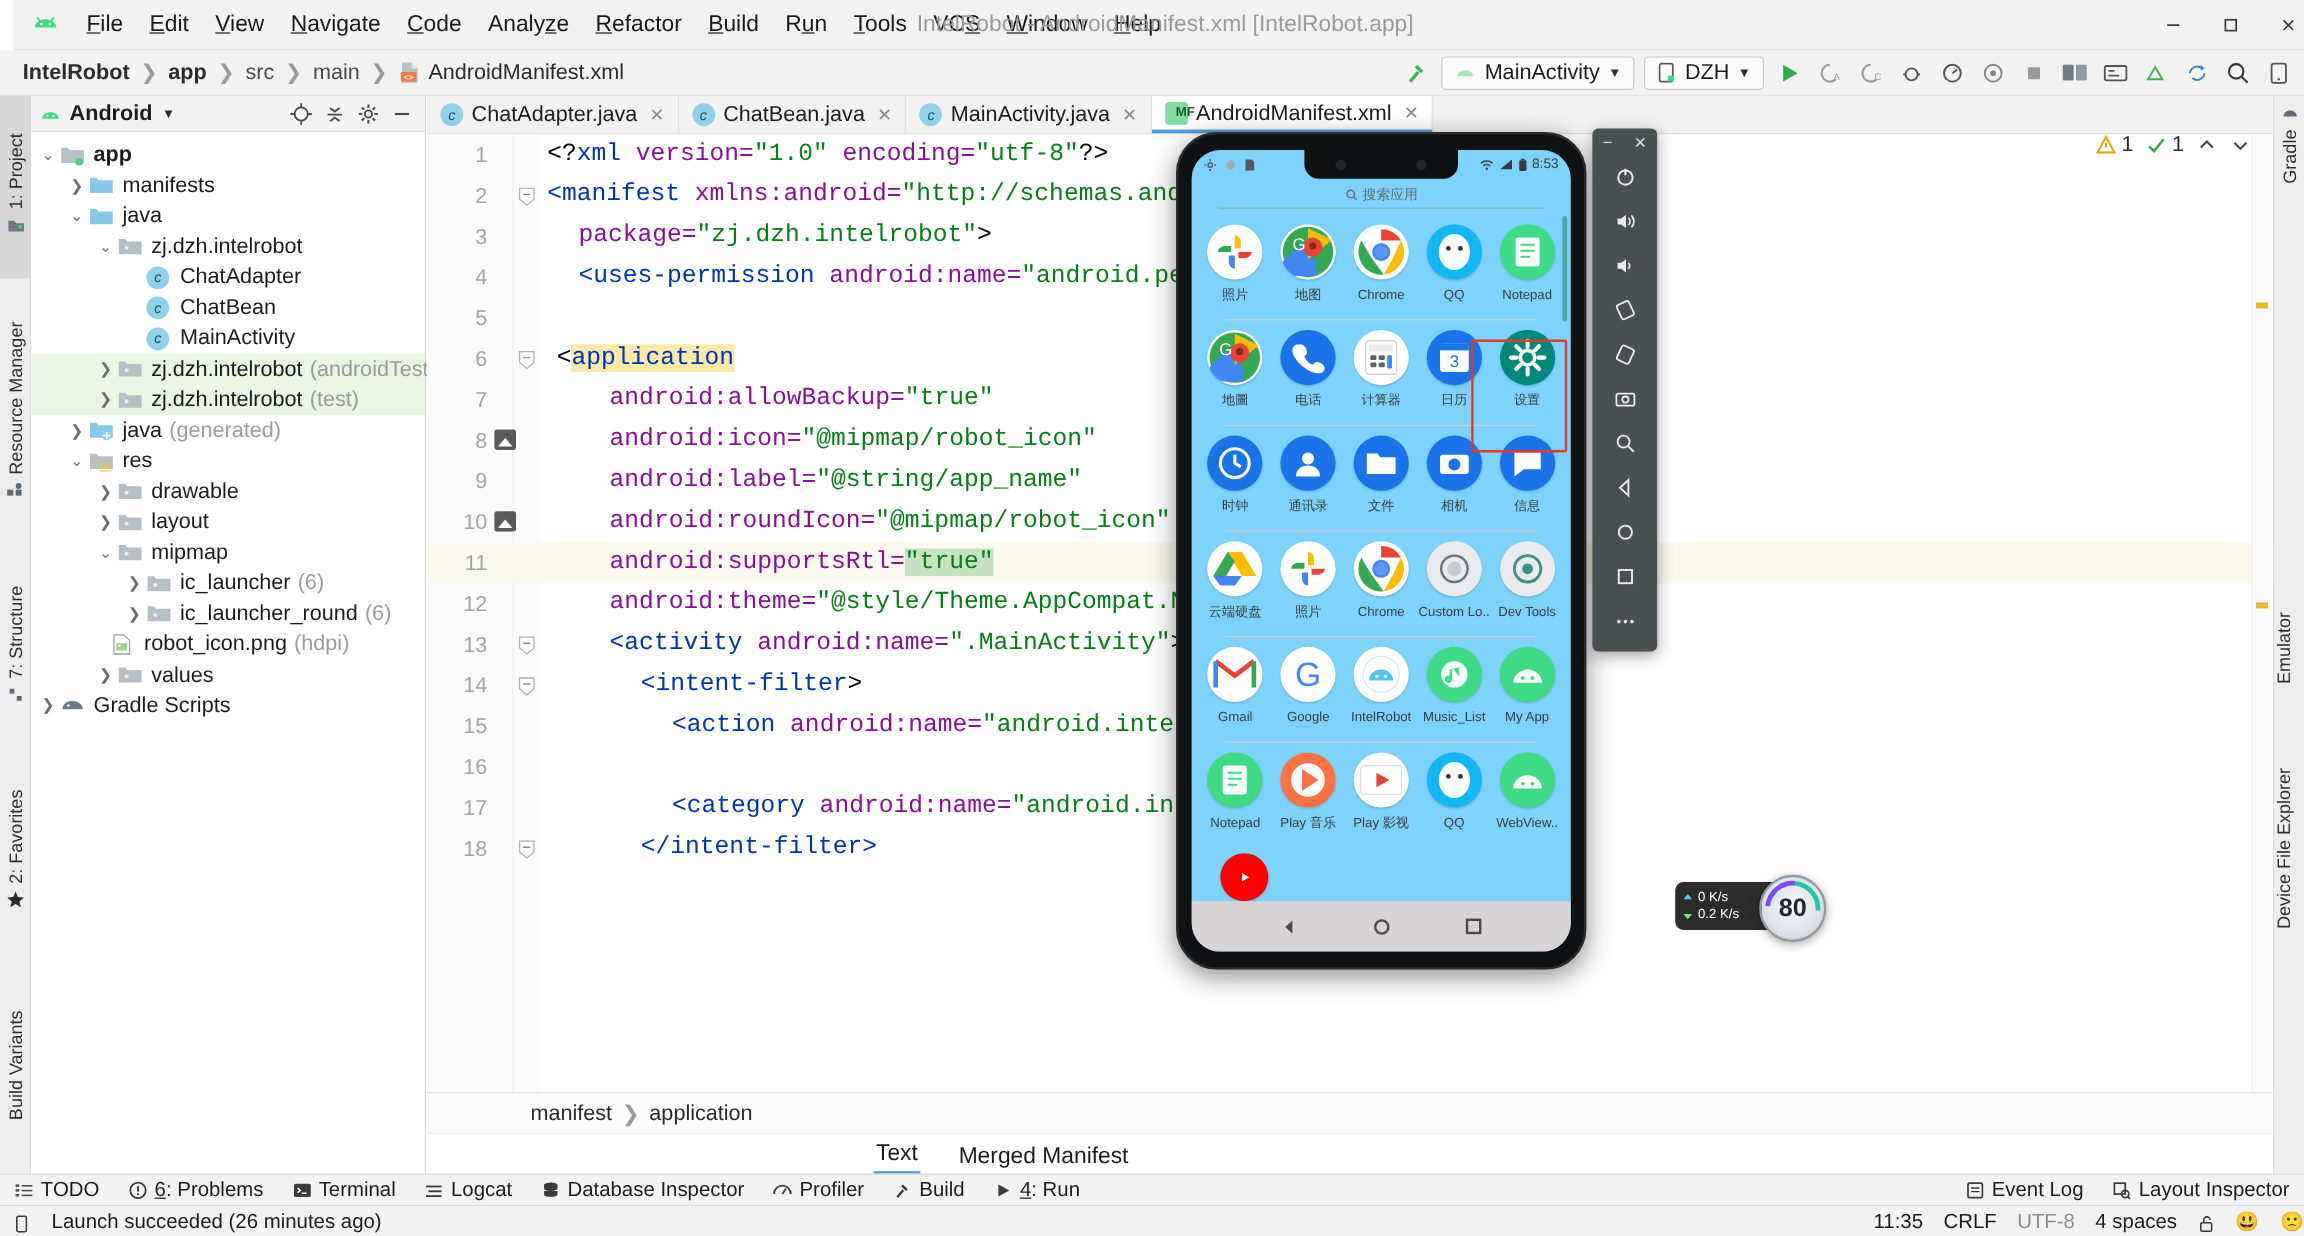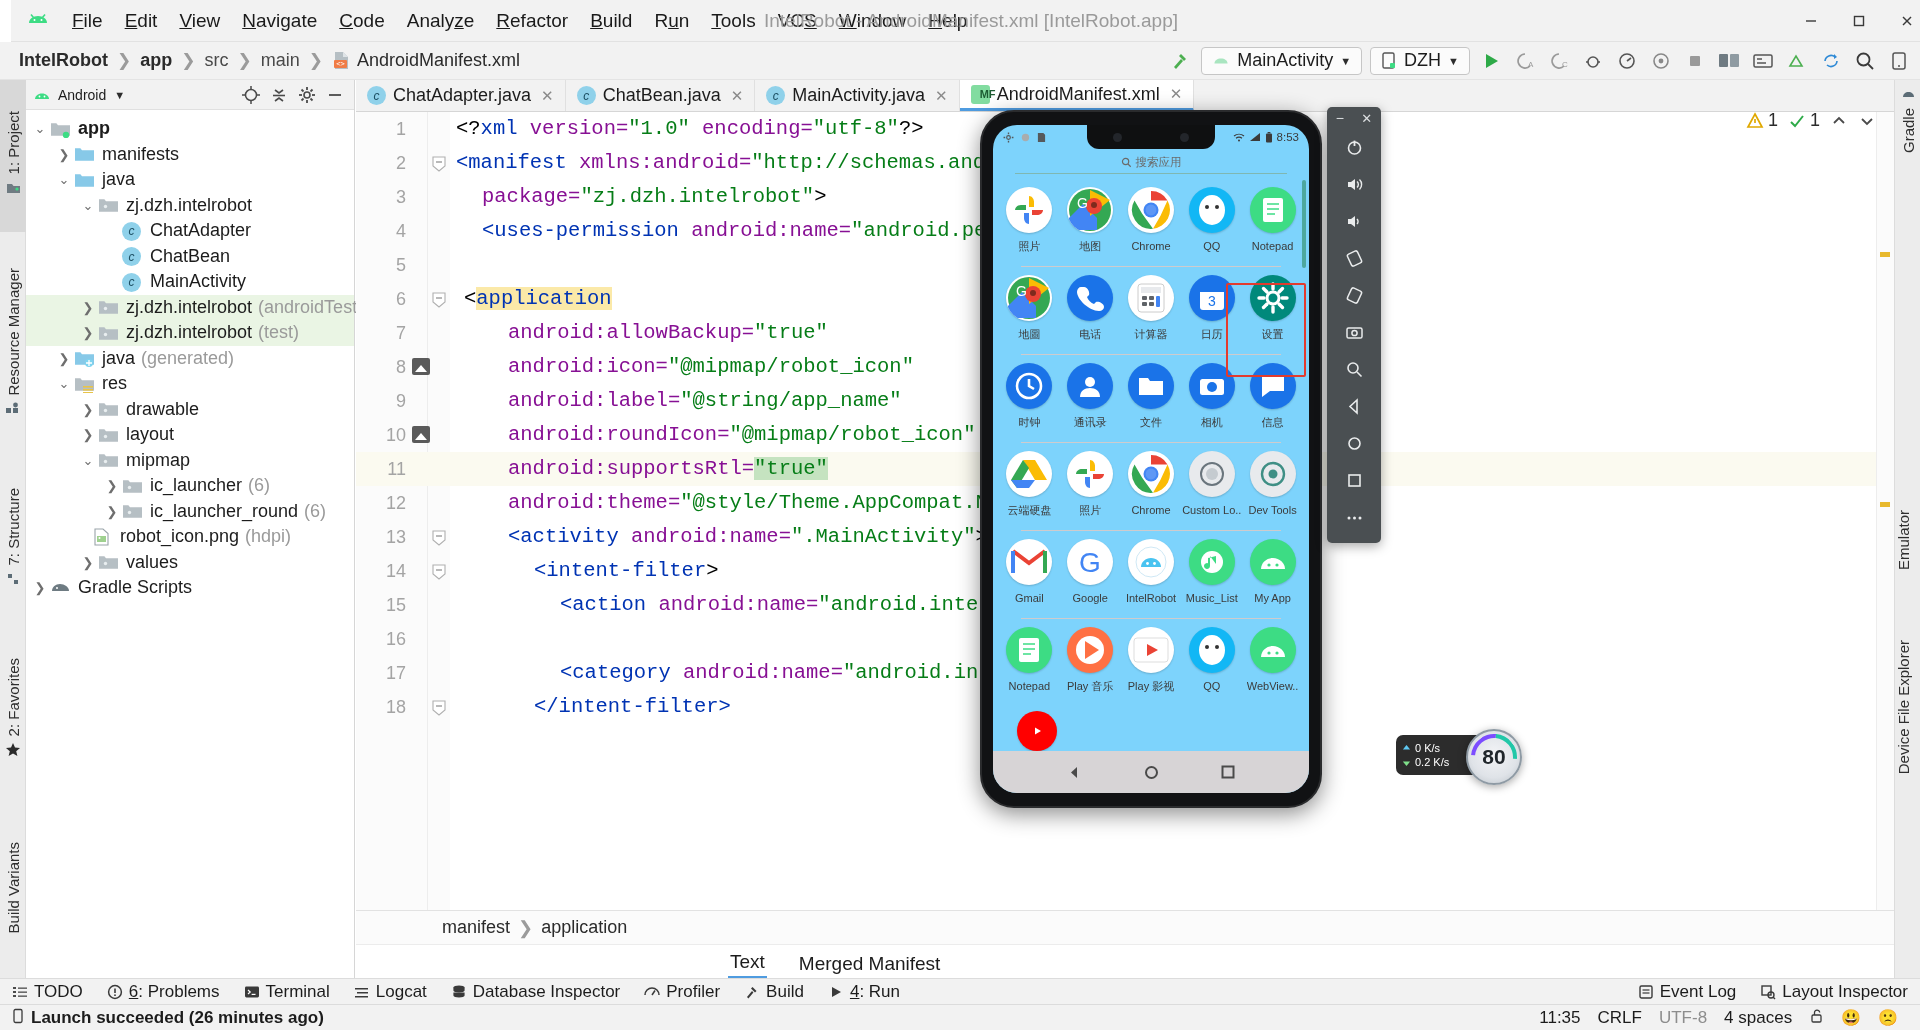--- a/index.html
+++ b/index.html
@@ -88,21 +88,21 @@
 
   
   .project-panel {
     position: absolute; top: 80px; left: 26px; width: 329px; bottom: 48px;
     background: #ffffff; border-right: 1px solid #d6d6d6;
   }
   .pp-header {
     height: 30px; display: flex; align-items: center;
     background: #f2f2f2; border-bottom: 1px solid #e0e0e0; padding: 0 6px;
   }
-  .pp-title { font-size: 14px; color: #1c1c1c; margin-left: 6px; }
+  .pp-title { font-size: 18px; color: #1c1c1c; margin-left: 6px; font-weight: bold; }
   .pp-hdr-icons { margin-left: auto; display: flex; align-items: center; gap: 2px; }
   .pp-hdr-icon { width: 26px; height: 26px; display: flex; align-items: center; justify-content: center; }
   .tree { padding-top: 6px; font-size: 18px; color: #1c1c1c; }
   .tnode {
     display: flex; align-items: center; height: 25.5px; white-space: nowrap;
     padding-left: 4px;
   }
   .tnode.green { background: #eaf5e4; }
   .twist { width: 20px; text-align: center; color: #6e6e6e; font-size: 13px; flex: none; }
   .tico { width: 22px; height: 18px; margin-right: 6px; flex: none; position: relative; }
@@ -318,22 +318,22 @@
     display: flex; align-items: center; font-size: 17px; color: #1c1c1c;
   }
   .bb-item { display: flex; align-items: center; gap: 6px; padding: 0 12px; white-space: nowrap; }
   .bb-right { margin-left: auto; display: flex; align-items: center; }
 
   .status-bar {
     position: absolute; left: 0; bottom: 0; width: 1920px; height: 26px;
     background: #f2f2f2; border-top: 1px solid #dcdcdc;
     display: flex; align-items: center; font-size: 17px; color: #1c1c1c;
   }
-  .sb-left { display: flex; align-items: flex-start; gap: 5px; padding-left: 10px; font-weight: bold; }
-  .sb-right { margin-left: auto; display: flex; align-items: flex-start; gap: 17px; padding-right: 22px; }
+  .sb-left { display: flex; align-items: flex-end; gap: 17px; padding-left: 10px; }
+  .sb-right { margin-left: auto; display: flex; align-items: flex-end; gap: 17px; padding-right: 0; }
   .sb-right .dim { color: #8d8d8d; }
   .emoji { font-size: 16px; }
   svg { display: block; }
 </style>
 </head>
 <body>
 
 <div id="app">
 
   <div class="titlebar">

